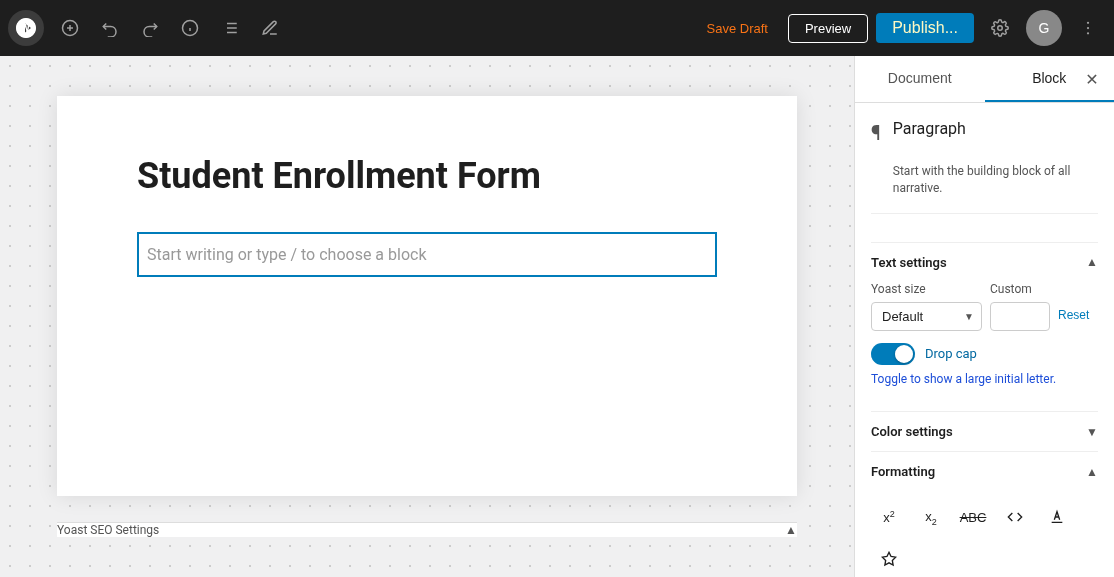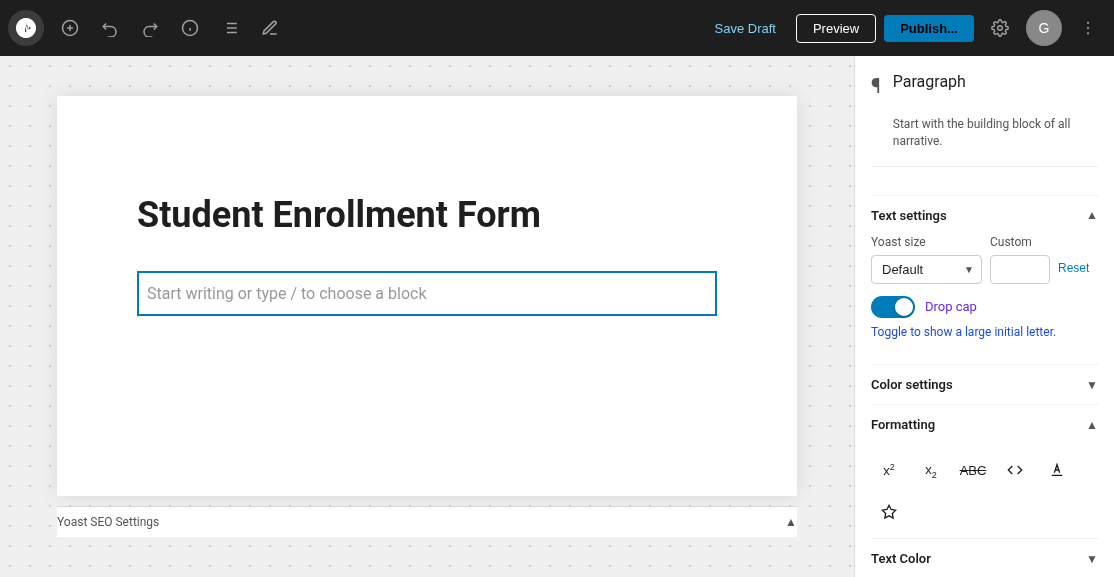--- a/index.html
+++ b/index.html
@@ -19,32 +19,32 @@
       margin-right: 4px;
     }
     .wp-logo svg { width: 24px; height: 24px; }
 
     .toolbar-btn {
       width: 36px; height: 36px; background: transparent; border: none; border-radius: 4px;
       display: flex; align-items: center; justify-content: center; cursor: pointer; color: #a0a0a0;
     }
 
     .btn-save-draft {
-      background: transparent; border: none; color: #7dd3fc; font-size: 13px; cursor: pointer;
+      background: transparent; border: none; color: #f97316; font-size: 13px; cursor: pointer;
       padding: 6px 12px; border-radius: 4px;
     }
 
     .btn-preview {
       background: transparent; border: 1px solid #fff; color: #fff; font-size: 13px;
       cursor: pointer; padding: 6px 16px; border-radius: 4px;
     }
 
     .btn-publish {
-      background: #007cba; border: none; color: #000000; font-size: 13px;
-      cursor: pointer; padding: 6px 16px; border-radius: 4px; font-weight: 700;
+      background: #007cba; border: none; color: #fef9c3; font-size: 16px;
+      cursor: pointer; padding: 6px 16px; border-radius: 4px; font-weight: 400;
     }
 
     .btn-settings {
       width: 36px; height: 36px; background: transparent; border: none; border-radius: 4px;
       display: flex; align-items: center; justify-content: center; cursor: pointer; color: #a0a0a0;
     }
 
     .avatar-btn {
       width: 36px; height: 36px; background: #888; border-radius: 50%;
       display: flex; align-items: center; justify-content: center; cursor: pointer;
@@ -58,21 +58,21 @@
 
     
     .editor-area {
       flex: 1; background: #f0f0f1; overflow-y: auto; display: flex;
       flex-direction: column; align-items: center; padding: 40px 20px;
       position: relative;
     }
 
     .editor-content {
       background: #fff; width: 100%; max-width: 740px; min-height: 400px;
-      padding: 96px 80px; box-shadow: 0 0 20px rgba(0,0,0,0.1);
+      padding: 57px 80px; box-shadow: 0 0 20px rgba(0,0,0,0.1);
       position: relative;
     }
 
     .page-title {
       font-size: 36px; font-weight: 700; color: #1e1e1e; margin-bottom: 32px;
       line-height: 1.3;
     }
 
     .editor-paragraph {
       color: #999; font-size: 16px; line-height: 1.6; cursor: text;
@@ -156,21 +156,21 @@
       display: flex; align-items: center; gap: 10px; margin: 12px 0 6px;
     }
     .toggle {
       width: 44px; height: 22px; background: #007cba; border-radius: 11px;
       position: relative; cursor: pointer; flex-shrink: 0;
     }
     .toggle-thumb {
       width: 18px; height: 18px; background: #fff; border-radius: 50%;
       position: absolute; top: 2px; right: 2px; box-shadow: 0 1px 3px rgba(0,0,0,0.3);
     }
-    .drop-cap-label { font-size: 13px; color: #6d28d9; }
+    .drop-cap-label { font-size: 13px; color: #0369a1; }
     .drop-cap-desc { font-size: 12px; color: #1d4ed8; line-height: 1.4; margin-bottom: 12px; }
 
     
     .color-settings-section { }
 
     
     .formatting-section { }
     .formatting-tools {
       display: flex; gap: 6px; flex-wrap: wrap; padding: 8px 0; align-items: flex-end;
     }
@@ -281,28 +281,33 @@
 
   <div class="editor-area">
     <div class="editor-content">
       <h1 class="page-title">Student Enrollment Form</h1>
       <div style="position:relative;">
         <p class="editor-paragraph">Start writing or type / to choose a block</p>
 
       </div>
     </div>
 
-    <div class="bottom-hint" style="width:100%; max-width:740px; margin-top:auto; padding: 8px 0;">
+    <div class="bottom-hint" style="width:100%; max-width:740px; margin-top:auto; padding: 0 0;">
       <span style="color:#555; font-size:12px; cursor:pointer;">Yoast SEO Settings</span>
       <button style="background:transparent; border:none; cursor:pointer; color:#555; font-size:12px;">▲</button>
     </div>
   </div>
 
   <div class="sidebar">
 
+    <div class="sidebar-tabs">
+      <button class="sidebar-tab">Document</button>
+      <button class="sidebar-tab active">Block</button>
+      <button class="sidebar-close">✕</button>
+    </div>
 
     <div class="sidebar-content">
 
       <div class="block-info">
         <div class="block-icon">¶</div>
         <div class="block-desc">
           <h3>Paragraph</h3>
           <p>Start with the building block of all narrative.</p>
         </div>
       </div>

